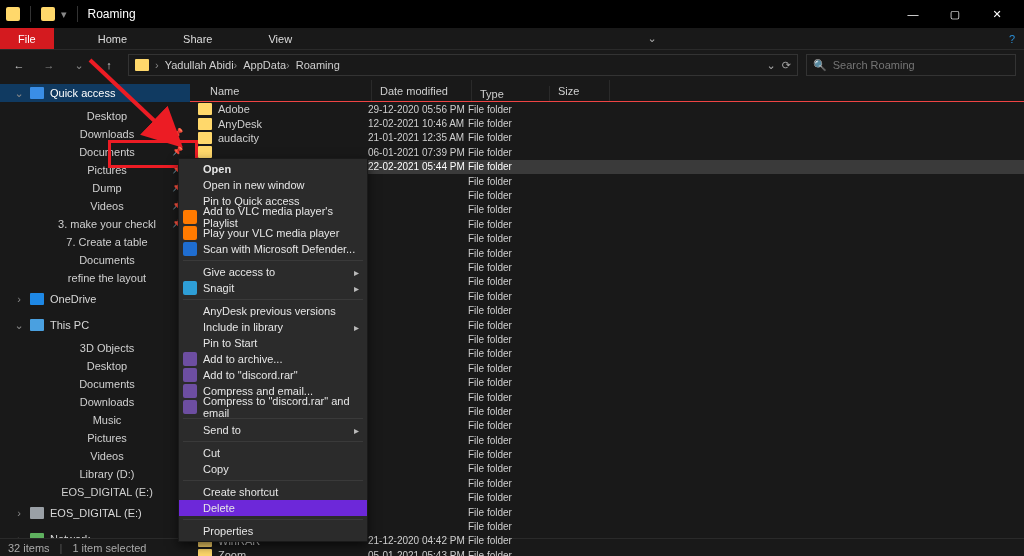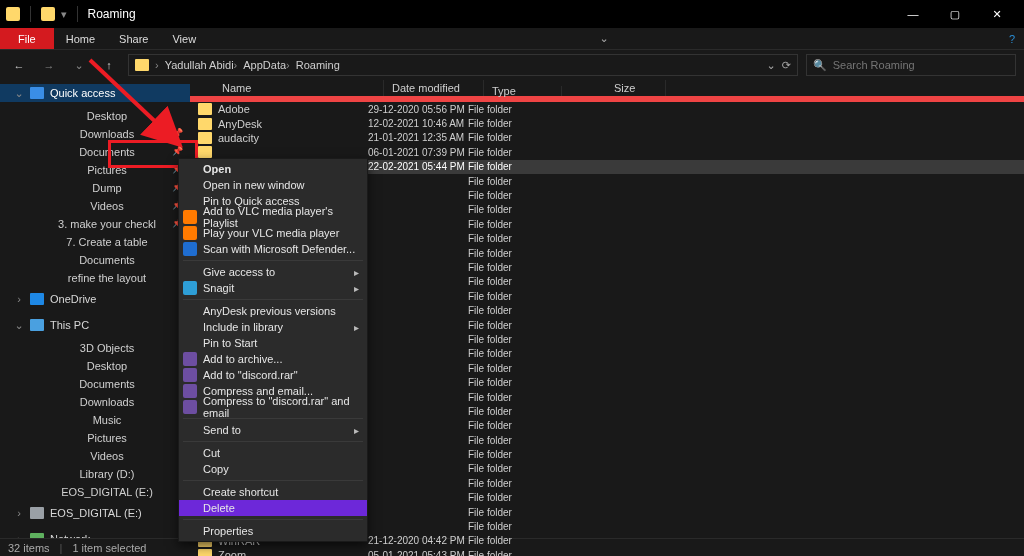--- a/index.html
+++ b/index.html
@@ -9,21 +9,21 @@
   .titlebar { height: 28px; background: #000; display: flex; align-items: center; padding: 0 6px; }
   .titlebar .tb-left { display: flex; align-items: center; gap: 6px; }
   .titlebar .tb-icon { width: 14px; height: 14px; background: #ffd86b; border-radius: 2px; display:inline-block;}
   .titlebar .tb-sep  { width: 1px; height: 16px; background: #333; margin: 0 4px; }
   .titlebar .tb-title { color: #fff; font-size: 12px; }
   .titlebar .tb-right { margin-left: auto; display: flex; }
   .winbtn { width: 42px; height: 28px; display:flex; align-items:center; justify-content:center; color:#fff; }
   .winbtn.close { background:#000; }
 
   
-  .ribbon { height: 22px; background: #191919; display:flex; align-items:stretch; border-bottom:1px solid #2a2a2a;}
+  .ribbon { height: 22px; background: #191919; display:flex; align-items:stretch; border-bottom:1px solid #2a2a2a;gap:32px;}
   .ribbon .rt { padding: 3px 12px; font-size: 11px; color:#ddd; display:flex; align-items:center;}
   .ribbon .rt.file { background:#d41a1f; color:#fff; padding:3px 18px;}
   .ribbon .help { margin-left:auto; width:24px; display:flex; align-items:center; justify-content:center; color:#2a8dd4;}
 
   
   .navbar { height: 30px; background:#191919; display:flex; align-items:center; padding:0 8px; gap:8px; }
   .navbtn { width:22px; height:22px; display:flex; align-items:center; justify-content:center; color:#888;}
   .navbtn.enabled { color:#cfcfcf; }
   .addrbar { flex:1; height:22px; background:#191919; border:1px solid #333; display:flex; align-items:center; padding:0 6px; gap:6px; color:#cfcfcf; }
   .addrbar .crumb-icon { width:14px; height:12px; background:#ffd86b; border-radius:1px; display:inline-block;}
@@ -51,26 +51,26 @@
   .ico.vid   { background:#c89b5f; }
   .sb-item.level2 { padding-left: 30px; flex-direction: column; }
   .sb-item.level1 { padding-left: 14px; font-weight:400; color:#d8d8d8;}
   .sb-item.quick { background:#103a61; color:#fff; padding-left:14px;}
   .sb-item .chev-small { width:10px; color:#888; text-align:center; }
   .sb-item .pin { margin-left:auto; color:#678; font-size:9px;}
   .sb-sep { height:8px; }
 
   
   .content { flex:1; background:#191919; position:relative;}
-  .cols { display:flex; height:22px; border-bottom: 6px solid #ef4444; padding-left: 24px; color:#cfcfcf;}
+  .cols { display:flex; height:22px; border-bottom: 1px solid #ef4444; padding-left: 12px; color:#cfcfcf;}
   .cols .col { display:flex; align-items:center; padding:0 8px; border-right:1px solid #2a2a2a;}
   .col.name { width:170px;}
   .col.date { width:100px;}
   .col.type { width:78px;margin-top:6px;}
-  .col.size { width:60px;margin-left:44px;}
+  .col.size { width:60px;}
 
   .filelist { position:relative; }
   .row { display:flex; align-items:center; height:14.4px; padding-left:8px; color:#cfcfcf;}
   .row .cell.name { width:170px; display:flex; align-items:center; gap:6px; overflow:hidden; white-space:nowrap;}
   .row .cell.date { width:100px; white-space:nowrap; font-size:10px; color:#cfcfcf;}
   .row .cell.type { width:78px; font-size:10px;}
   .row .cell.size { width:60px;}
   .row .fico { width:14px; height:12px; background:#ffd86b; border-radius:1px; display:inline-block;}
   .row.selected { background:#3a3a3a; }
   .row.selected .cell { color:#fff; }

